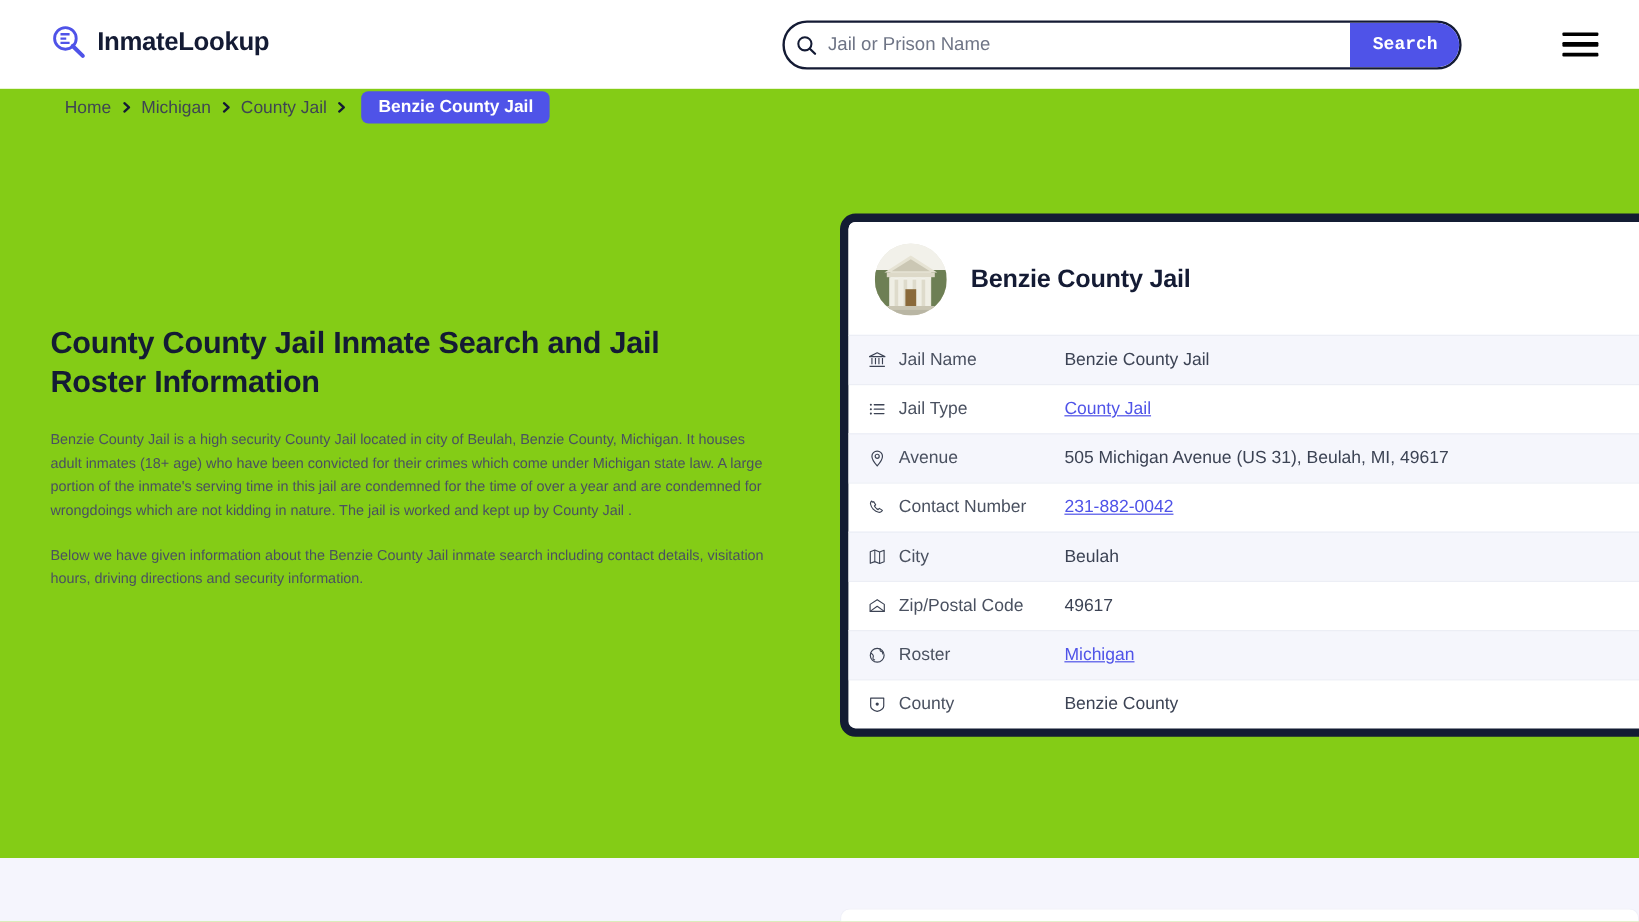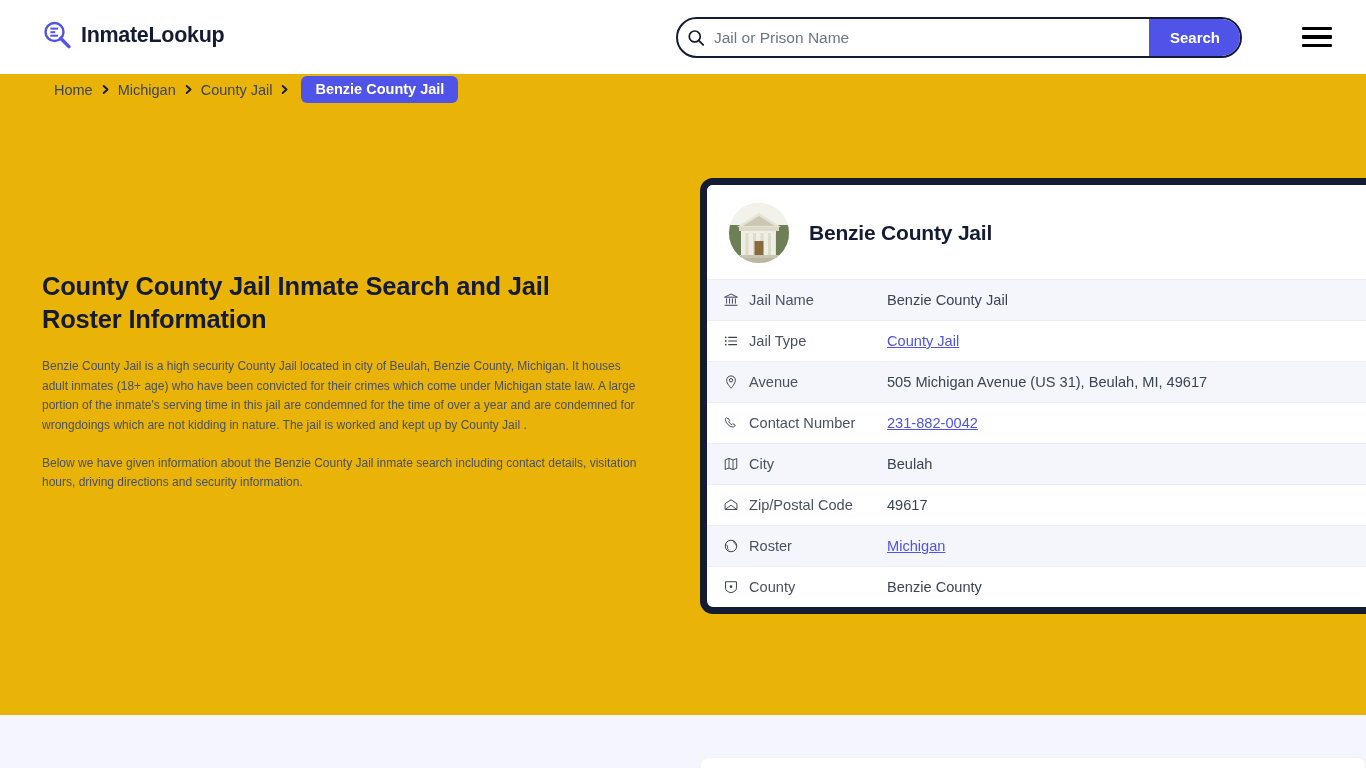--- a/index.html
+++ b/index.html
@@ -10,21 +10,21 @@
     height: 768px;
     overflow: hidden;
     background: #ffffff;
     font-family: "Liberation Sans", sans-serif;
   }
 
   .page {
     position: relative;
     width: 1366px;
     height: 768px;
-    background: #eab308;
+    background: #84cc16;
   }
 
   
   .header {
     position: absolute;
     top: 0; left: 0;
     width: 1366px;
     height: 74px;
     background: #ffffff;
     z-index: 5;
@@ -49,21 +49,21 @@
   .brand-text {
     font-size: 21.5px;
     font-weight: 700;
     color: #141b34;
     letter-spacing: -0.3px;
     white-space: nowrap;
   }
 
   .searchbar {
     position: absolute;
-    left: 676px;
+    left: 652px;
     top: 17px;
     width: 566px;
     height: 41px;
     border: 2px solid #141b34;
     border-radius: 21px;
     background: #ffffff;
     display: flex;
     align-items: center;
     overflow: hidden;
   }
@@ -86,21 +86,21 @@
     padding: 0;
   }
   .search-input::placeholder { color: #6f7586; opacity: 1; }
 
   .search-btn {
     flex: 0 0 92px;
     height: 100%;
     background: #4f53e8;
     color: #ffffff;
     border: none;
-    font-family: Liberation Sans, sans-serif;
+    font-family: Liberation Mono, monospace;
     font-size: 15px;
     font-weight: 700;
     cursor: pointer;
     border-radius: 0 19px 19px 0;
     margin-right: -1px;
   }
 
   .menu-btn {
     position: absolute;
     right: 34px;

